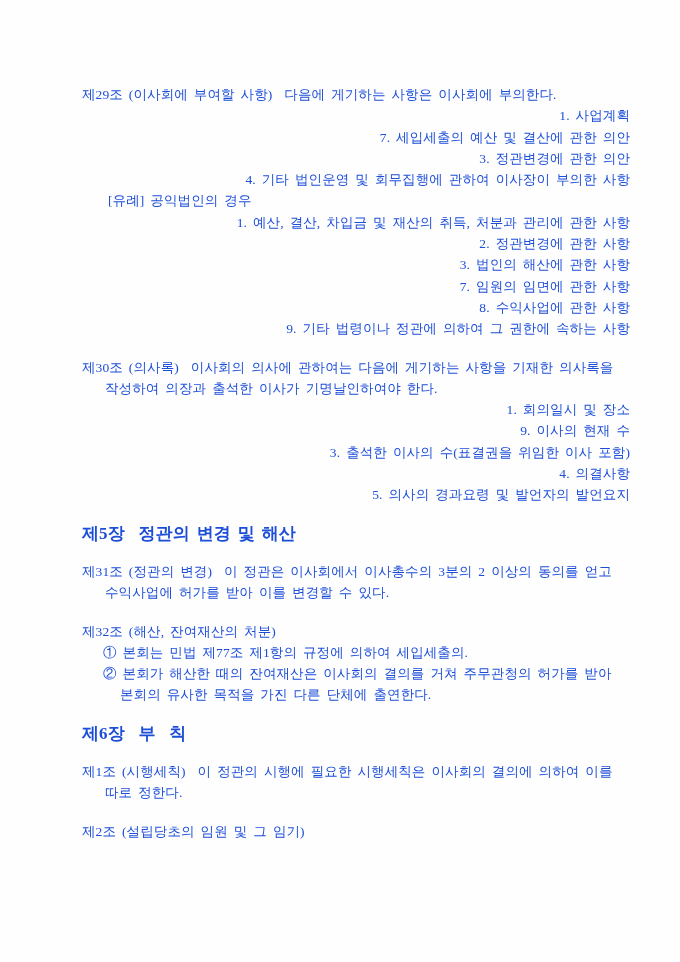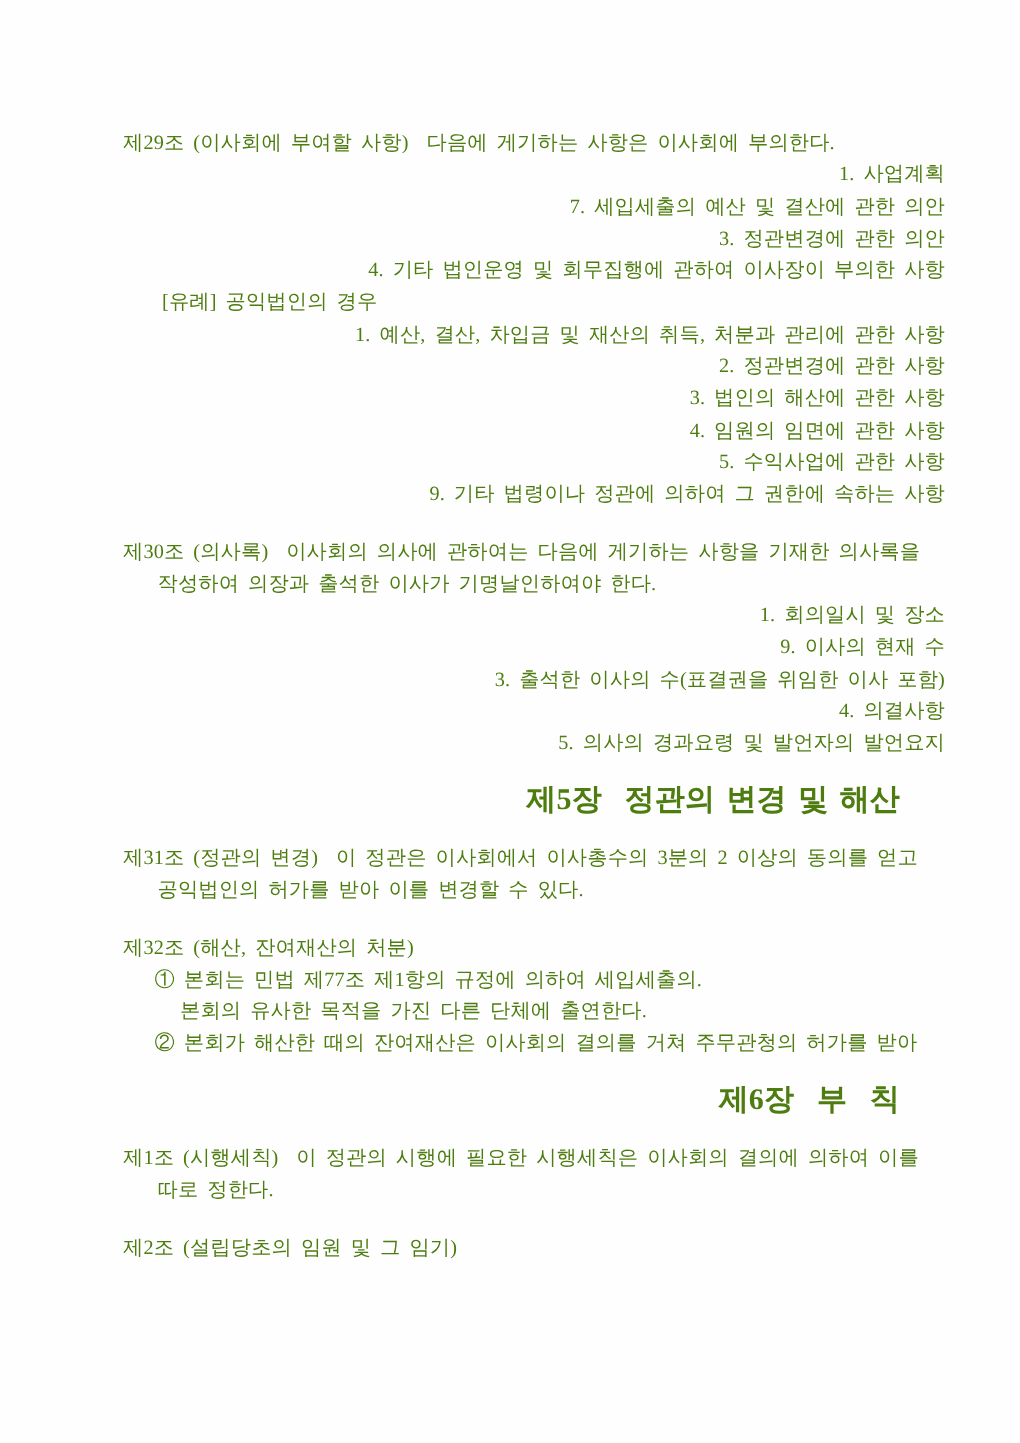--- a/index.html
+++ b/index.html
@@ -11,87 +11,87 @@
     position: relative;
     width: 680px;
     height: 962px;
     background: #fefefe;
     overflow: hidden;
     box-sizing: border-box;
     padding: 84px 50px 0 82px;
     font-family: "Liberation Serif", "DejaVu Serif", serif;
     font-size: 13.5px;
     line-height: 21.3px;
-    color: #4d7c0f;
+    color: #1d4ed8;
     letter-spacing: 0.1px;
     word-spacing: 2.5px;
   }
   .ln {
     white-space: nowrap;
   }
   
   .ln-article       { margin-left: 0; }
   .ln-article-cont  { margin-left: 23px; }
   .ln-list1         { margin-left: 26px; text-align: right; }
   .ln-bracket       { margin-left: 26px; }
   .ln-list2         { margin-left: 51px; text-align: right; }
   .ln-note          { margin-left: 36px; }
   .ln-circ          { margin-left: 21px; }
   .ln-circ-cont     { margin-left: 38px; }
   .ln-chapter {
-    text-align: right;
+    text-align: left;
     font-weight: bold;
-    font-size: 20px;
+    font-size: 17px;
     padding-right: 30px; 
   }
   .gap { height: 17px; }
 </style>
 </head>
 <body>
 
 <div class="page">
 
   <div class="ln ln-article">제29조 (이사회에 부여할 사항)&nbsp; 다음에 게기하는 사항은 이사회에 부의한다.</div>
   <div class="ln ln-list1">1. 사업계획</div>
   <div class="ln ln-list1">7. 세입세출의 예산 및 결산에 관한 의안</div>
   <div class="ln ln-list1">3. 정관변경에 관한 의안</div>
   <div class="ln ln-list1">4. 기타 법인운영 및 회무집행에 관하여 이사장이 부의한 사항</div>
   <div class="ln ln-bracket">[유례] 공익법인의 경우</div>
   <div class="ln ln-list2">1. 예산, 결산, 차입금 및 재산의 취득, 처분과 관리에 관한 사항</div>
   <div class="ln ln-list2">2. 정관변경에 관한 사항</div>
   <div class="ln ln-list2">3. 법인의 해산에 관한 사항</div>
-  <div class="ln ln-list2">4. 임원의 임면에 관한 사항</div>
-  <div class="ln ln-list2">5. 수익사업에 관한 사항</div>
+  <div class="ln ln-list2">7. 임원의 임면에 관한 사항</div>
+  <div class="ln ln-list2">8. 수익사업에 관한 사항</div>
   <div class="ln ln-list2">9. 기타 법령이나 정관에 의하여 그 권한에 속하는 사항</div>
 
   <div class="gap"></div>
 
   <div class="ln ln-article">제30조 (의사록)&nbsp; 이사회의 의사에 관하여는 다음에 게기하는 사항을 기재한 의사록을</div>
   <div class="ln ln-article-cont">작성하여 의장과 출석한 이사가 기명날인하여야 한다.</div>
   <div class="ln ln-list1">1. 회의일시 및 장소</div>
   <div class="ln ln-list1">9. 이사의 현재 수</div>
   <div class="ln ln-list1">3. 출석한 이사의 수(표결권을 위임한 이사 포함)</div>
   <div class="ln ln-list1">4. 의결사항</div>
   <div class="ln ln-list1">5. 의사의 경과요령 및 발언자의 발언요지</div>
 
   <div class="gap"></div>
 
   <div class="ln ln-chapter">제5장&nbsp; 정관의 변경 및 해산</div>
 
   <div class="gap"></div>
 
   <div class="ln ln-article">제31조 (정관의 변경)&nbsp; 이 정관은 이사회에서 이사총수의 3분의 2 이상의 동의를 얻고</div>
-  <div class="ln ln-article-cont">공익법인의 허가를 받아 이를 변경할 수 있다.</div>
+  <div class="ln ln-article-cont">수익사업에 허가를 받아 이를 변경할 수 있다.</div>
 
   <div class="gap"></div>
 
   <div class="ln ln-article">제32조 (해산, 잔여재산의 처분)</div>
   <div class="ln ln-circ">① 본회는 민법 제77조 제1항의 규정에 의하여 세입세출의.</div>
+  <div class="ln ln-circ">② 본회가 해산한 때의 잔여재산은 이사회의 결의를 거쳐 주무관청의 허가를 받아</div>
   <div class="ln ln-circ-cont">본회의 유사한 목적을 가진 다른 단체에 출연한다.</div>
-  <div class="ln ln-circ">② 본회가 해산한 때의 잔여재산은 이사회의 결의를 거쳐 주무관청의 허가를 받아</div>
 
   <div class="gap"></div>
 
   <div class="ln ln-chapter">제6장&nbsp; 부&nbsp; 칙</div>
 
   <div class="gap"></div>
 
   <div class="ln ln-article">제1조 (시행세칙)&nbsp; 이 정관의 시행에 필요한 시행세칙은 이사회의 결의에 의하여 이를</div>
   <div class="ln ln-article-cont">따로 정한다.</div>
 

